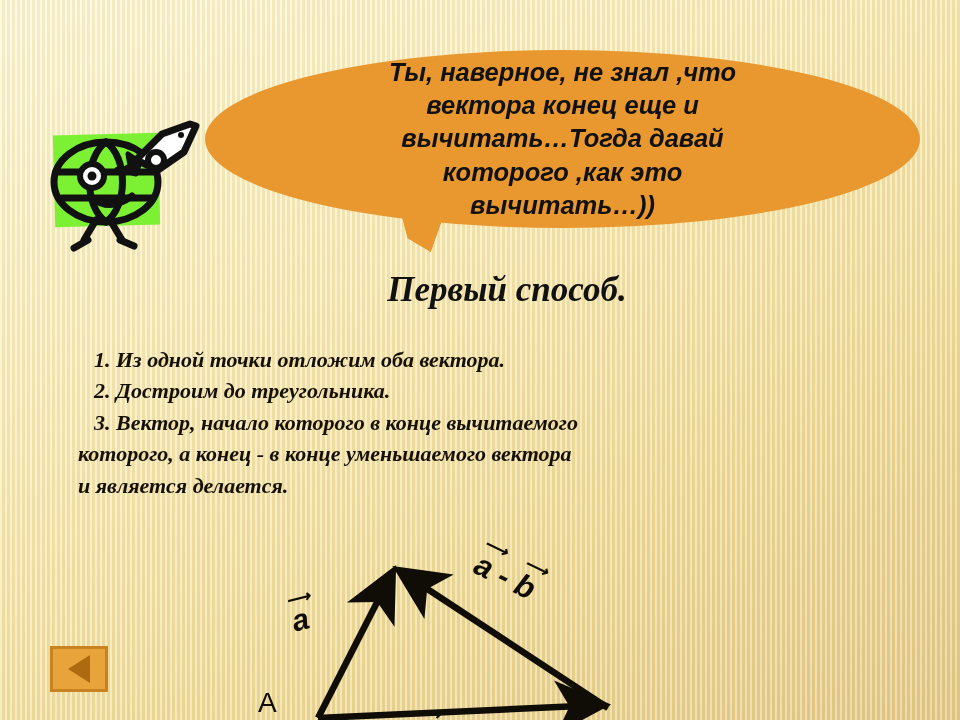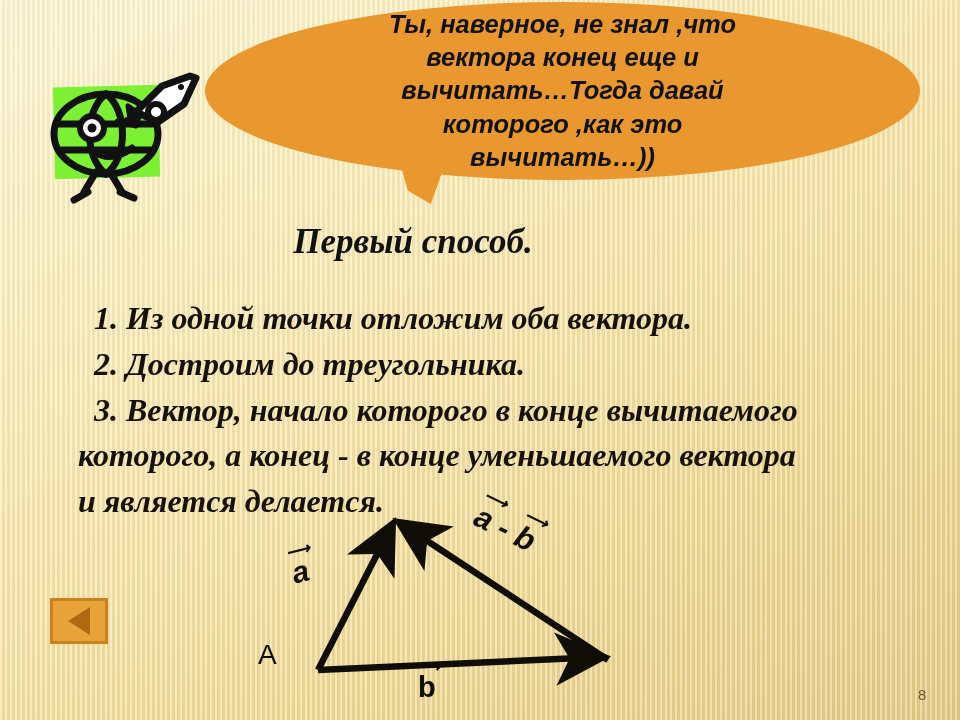--- a/index.html
+++ b/index.html
@@ -8,21 +8,21 @@
     font-family: "Liberation Serif", serif;
     position:relative;
     background:
       repeating-linear-gradient(90deg,
         rgba(255,255,255,0.34) 0px,
         rgba(255,255,255,0.34) 2px,
         rgba(196,160,96,0.14) 2px,
         rgba(196,160,96,0.14) 5px),
       linear-gradient(152deg, #fdf8d8 0%, #fbf2c4 22%, #f7e8ae 45%, #eedb96 70%, #e3c884 100%);
   }
-  #slide { position:absolute; inset:0; }
+  #slide { position:absolute; inset:0;margin-top:48px; }
 
   
   .mascot { position:absolute; left:44px; top:62px; width:160px; height:150px; }
   .mascot .greenpad {
     position:absolute; left:10px; top:24px; width:105px; height:92px;
     background:#7CF133; transform:rotate(-1.5deg);
   }
   .mascot svg { position:absolute; left:0; top:0; }
 
   
@@ -44,32 +44,32 @@
     display:flex; flex-direction:column; align-items:center; justify-content:center;
     font-family:"Liberation Sans", sans-serif;
     font-weight:bold; font-style:italic;
     font-size:25.5px; line-height:1.30; color:#111;
     text-align:center; padding:0 60px;
   }
   .bubble-text div { white-space:nowrap; }
 
   
   .title {
-    position:absolute; left:0; top:222px; width:772px;
+    position:absolute; left:0; top:222px; width:960px;
     text-align:center;
     font-family:"Liberation Serif", serif;
     font-weight:bold; font-style:italic;
     font-size:35px; color:#111;
     padding-left:54px;
   }
   .steps {
     position:absolute; left:78px; top:296px; width:880px;
     font-family:"Liberation Serif", serif;
     font-weight:bold; font-style:italic;
-    font-size:32px; line-height:1.43; color:#151008;
+    font-size:22px; line-height:1.43; color:#151008;
   }
   .steps .ind { padding-left:16px; }
 
   
   .backbtn {
     position:absolute; left:50px; top:598px; width:58px; height:46px;
     background:#E8A33A; border:3px solid #C8821F;
     display:flex; align-items:center; justify-content:center;
   }
   .backbtn .tri {

